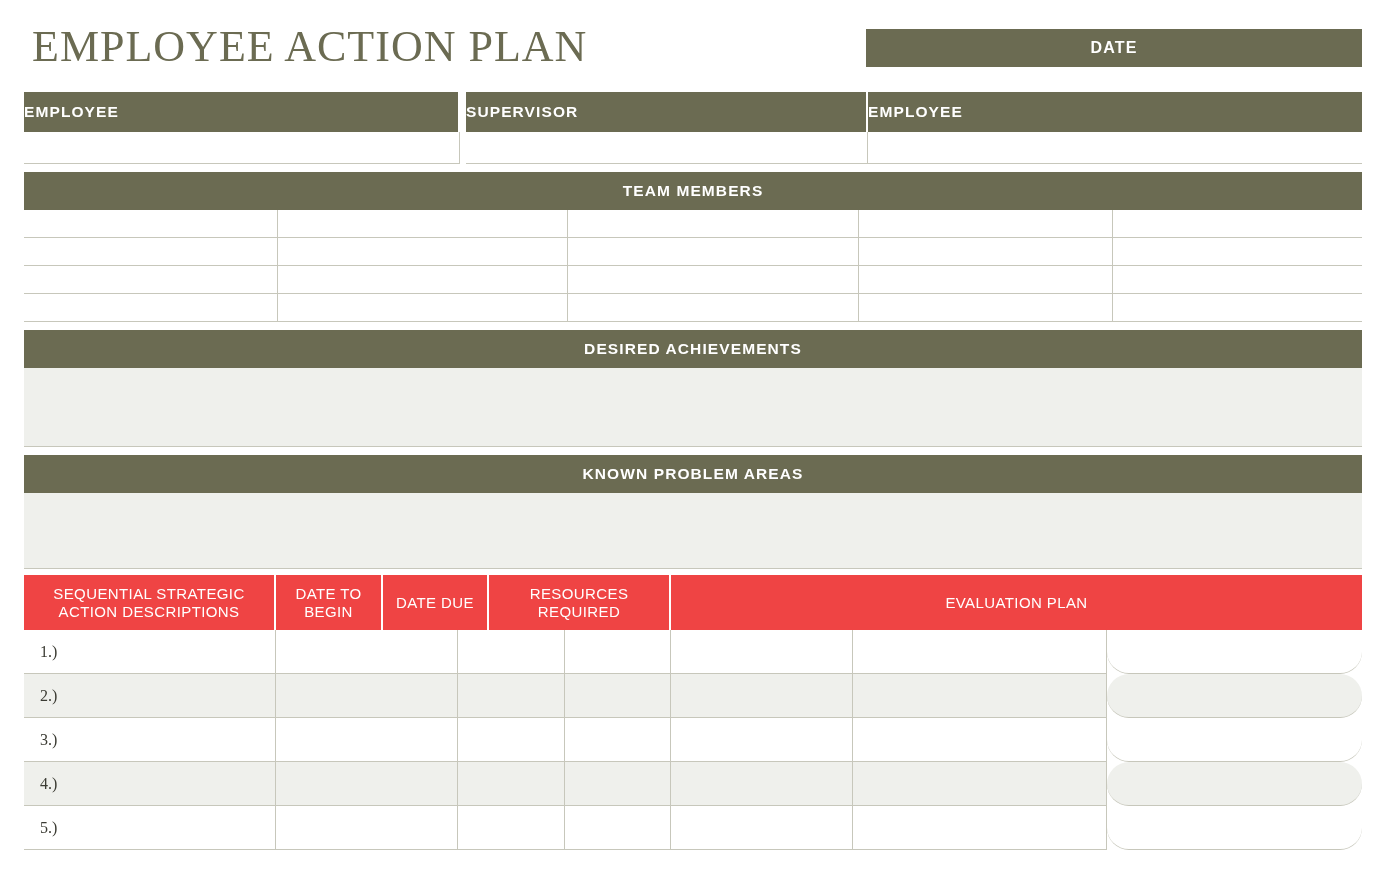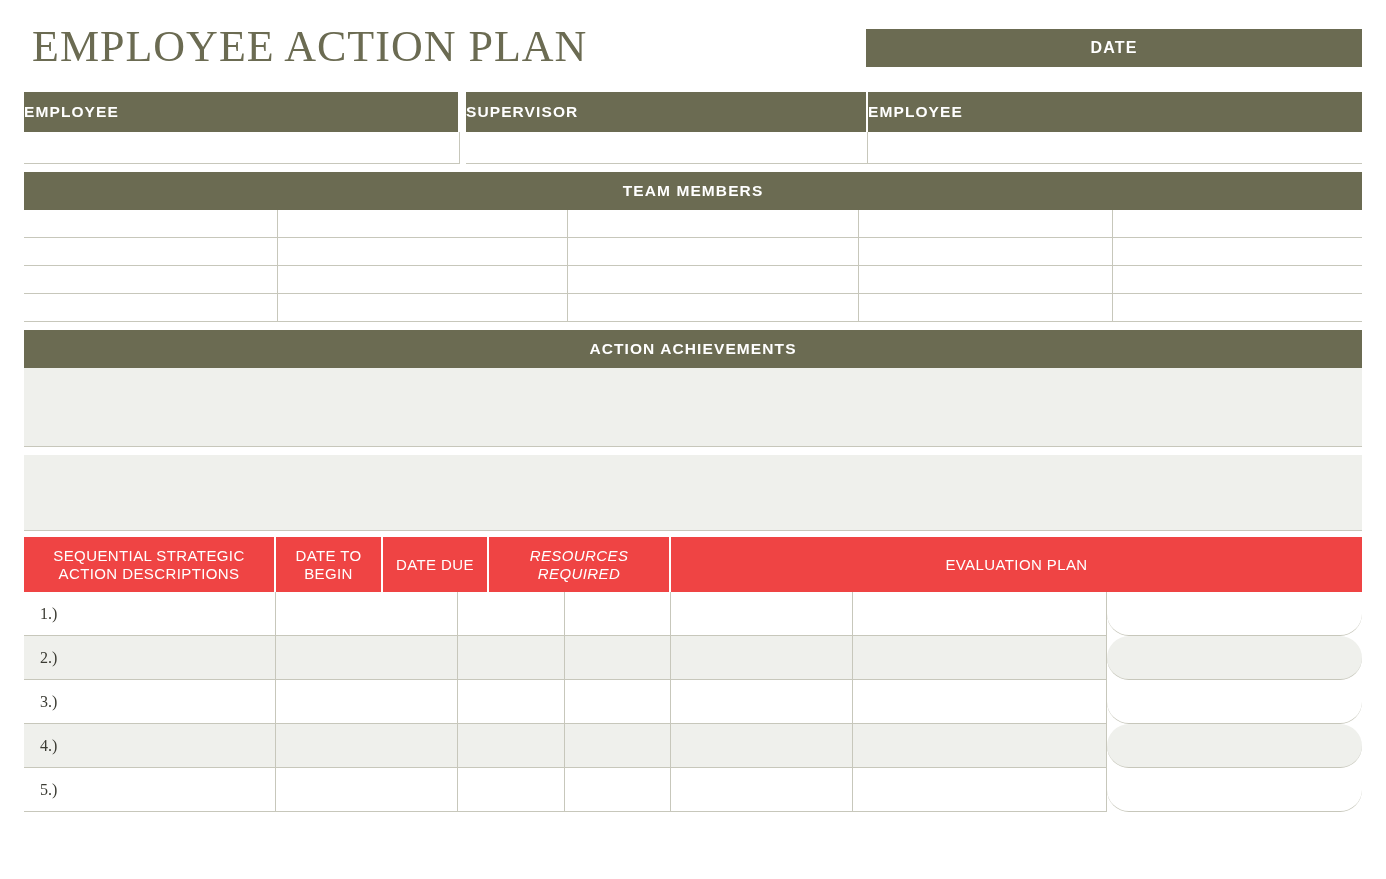--- a/index.html
+++ b/index.html
@@ -157,21 +157,21 @@
     padding-left: 16px;
   }
   .act-row > div:last-child { border-right: none; }
   .act-row.alt > div { background: #eff0ec; }
   .act-row.plain > div { background: #ffffff; }
 
   .c-seq  { flex: 0 0 252px; }
   .c-party{ flex: 0 0 182px; }
   .c-begin{ flex: 0 0 107px; }
   .c-due  { flex: 0 0 106px; }
-  .c-res  { flex: 0 0 182px; font-style: italic; }
+  .c-res  { flex: 0 0 182px; }
   .c-out  { flex: 0 0 254px; }
   .c-eval { flex: 1 1 auto; border-radius: 24px; }
 
   .clip { overflow: hidden; }
 </style>
 </head>
 <body>
 
 <div class="page">
 
@@ -220,25 +220,26 @@
       <div class="tm-c1"></div>
       <div class="tm-c2"></div>
       <div class="tm-c3"></div>
       <div class="tm-c4"></div>
       <div class="tm-c5"></div>
     </div>
   </div>
 
   <div class="spacer-8"></div>
 
-  <div class="band">ACTION ACHIEVEMENTS</div>
+  <div class="band">DESIRED ACHIEVEMENTS</div>
   <div class="free-area"></div>
 
   <div class="spacer-8"></div>
 
+  <div class="band">KNOWN PROBLEM AREAS</div>
   <div class="free-area short"></div>
 
   <div class="spacer-6"></div>
 
   <div class="act-head">
     <div class="c-seq">SEQUENTIAL STRATEGIC ACTION DESCRIPTIONS</div>
     <div class="c-begin">DATE TO BEGIN</div>
     <div class="c-due">DATE DUE</div>
     <div class="c-res">RESOURCES REQUIRED</div>
     <div class="c-eval">EVALUATION PLAN</div>

